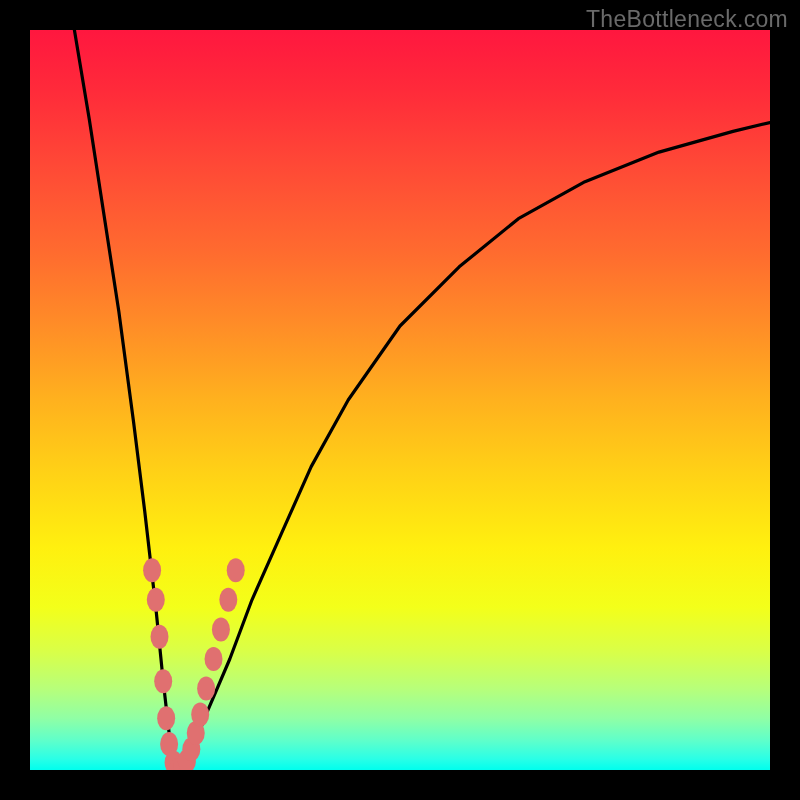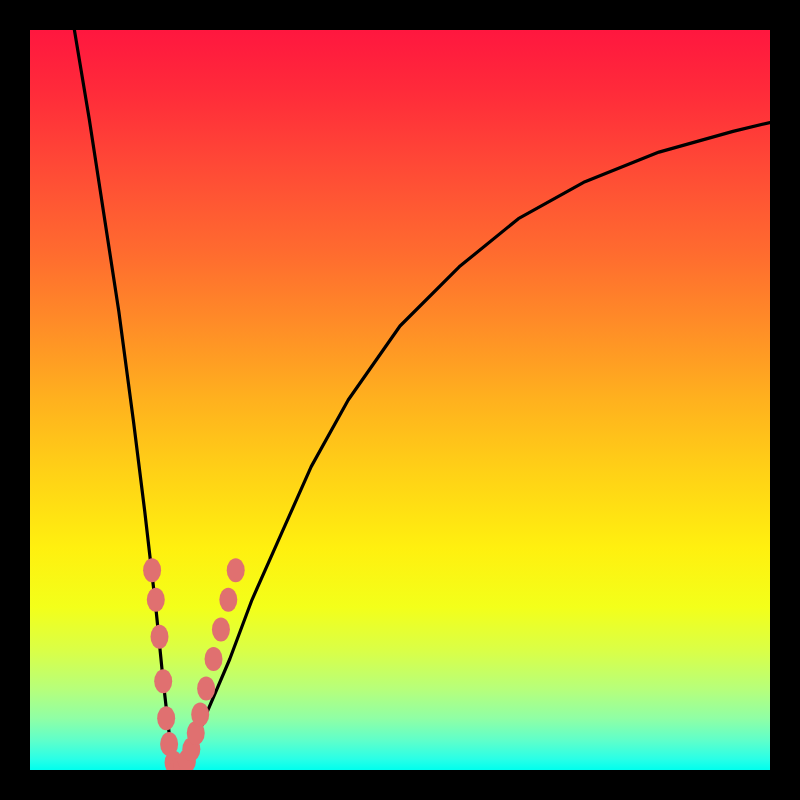--- a/index.html
+++ b/index.html
@@ -70,20 +70,21 @@
   }
   .dot {
     fill: #e07070;
     stroke: none;
   }
 </style>
 </head>
 <body>
 
 <div class="frame">
+  <div class="watermark">TheBottleneck.com</div>
 
   <div class="plot">
     <svg class="curves" viewBox="0 0 740 740" preserveAspectRatio="none">
       <path id="curve-path" class="curve" d="M44.40 0.00 L59.20 88.80 L74.00 185.00 L88.80 281.20 L103.60 392.20 L114.70 481.00 L125.80 577.20 L133.20 651.20 L139.12 703.00 L143.56 732.60 L148.00 740.00 L153.92 735.56 L162.80 717.80 L177.60 680.80 L199.80 629.00 L222.00 569.80 L251.60 503.20 L281.20 436.60 L318.20 370.00 L370.00 296.00 L429.20 236.80 L488.40 188.70 L555.00 151.70 L629.00 122.10 L703.00 101.38 L740.00 92.50"></path>
       <g id="dots-group">
           <ellipse cx="122.10" cy="540.20" rx="9" ry="12" class="dot"></ellipse>
           <ellipse cx="125.80" cy="569.80" rx="9" ry="12" class="dot"></ellipse>
           <ellipse cx="129.50" cy="606.80" rx="9" ry="12" class="dot"></ellipse>
           <ellipse cx="133.20" cy="651.20" rx="9" ry="12" class="dot"></ellipse>
           <ellipse cx="136.16" cy="688.20" rx="9" ry="12" class="dot"></ellipse>

